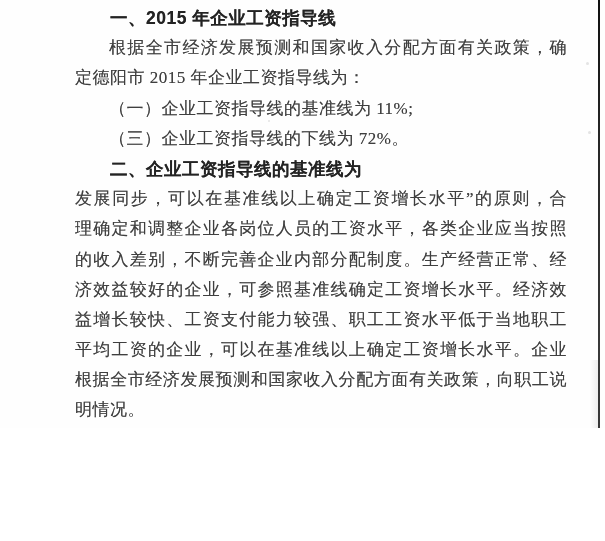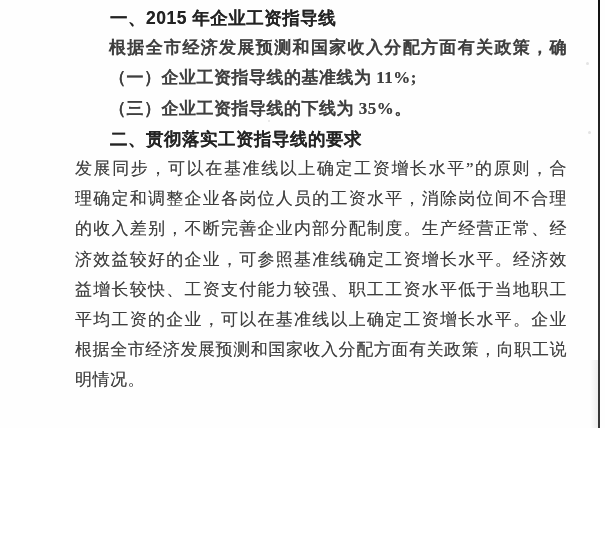--- a/index.html
+++ b/index.html
@@ -30,21 +30,20 @@
     height: 30.2px;
     overflow: hidden;
     text-align: left;
   }
   .line.fill {
     text-align: justify;
     text-align-last: justify;
   }
   .line.indent {
     text-indent: 2em;
-    font-weight: bold;
   }
   .line.heading {
     font-family: "Liberation Sans", "DejaVu Sans", sans-serif;
     font-weight: 700;
     color: var(--heading-color, #232323);
     font-size: 17.5px;
     text-shadow: 0 0 0.5px rgba(20,20,20,0.7);
   }
   .scan-edge-line {
     position: absolute;
@@ -81,25 +80,26 @@
   .speck-2 { left: 588px; top: 131px; }
   .speck-3 { left: 268px; top: 120px; width: 2px; height: 2px; }
 </style>
 </head>
 <body>
 
 <div class="page">
   <div class="text-block">
       <div class="line heading indent">一、2015 年企业工资指导线</div>
       <div class="line indent fill">根据全市经济发展预测和国家收入分配方面有关政策，确</div>
+      <div class="line">定德阳市 2015 年企业工资指导线为：</div>
       <div class="line indent">（一）企业工资指导线的基准线为 11%;</div>
-      <div class="line indent">（三）企业工资指导线的下线为 35%。</div>
-      <div class="line heading indent">二、贯彻落实工资指导线的要求</div>
+      <div class="line indent">（三）企业工资指导线的下线为 72%。</div>
+      <div class="line heading indent">二、企业工资指导线的基准线为</div>
       <div class="line fill">发展同步，可以在基准线以上确定工资增长水平”的原则，合</div>
-      <div class="line fill">理确定和调整企业各岗位人员的工资水平，消除岗位间不合理</div>
+      <div class="line fill">理确定和调整企业各岗位人员的工资水平，各类企业应当按照</div>
       <div class="line fill">的收入差别，不断完善企业内部分配制度。生产经营正常、经</div>
       <div class="line fill">济效益较好的企业，可参照基准线确定工资增长水平。经济效</div>
       <div class="line fill">益增长较快、工资支付能力较强、职工工资水平低于当地职工</div>
       <div class="line fill">平均工资的企业，可以在基准线以上确定工资增长水平。企业</div>
       <div class="line fill">根据全市经济发展预测和国家收入分配方面有关政策，向职工说</div>
       <div class="line">明情况。</div>
     </div>
   <div class="scan-edge-shadow"></div>
   <div class="scan-edge-line"></div>
   <div class="scan-corner-smudge"></div>

